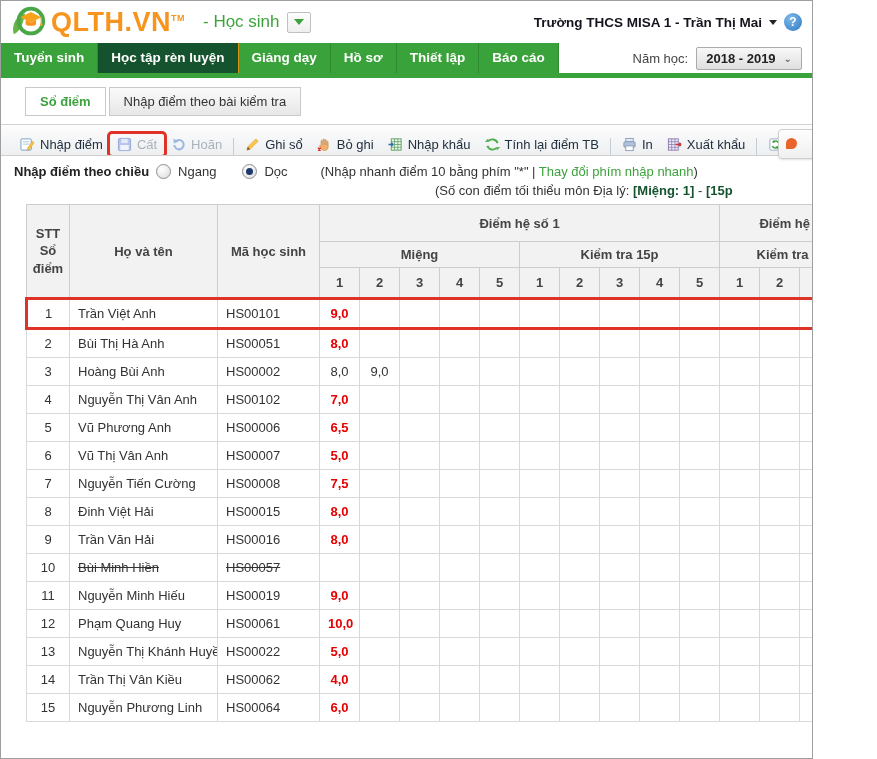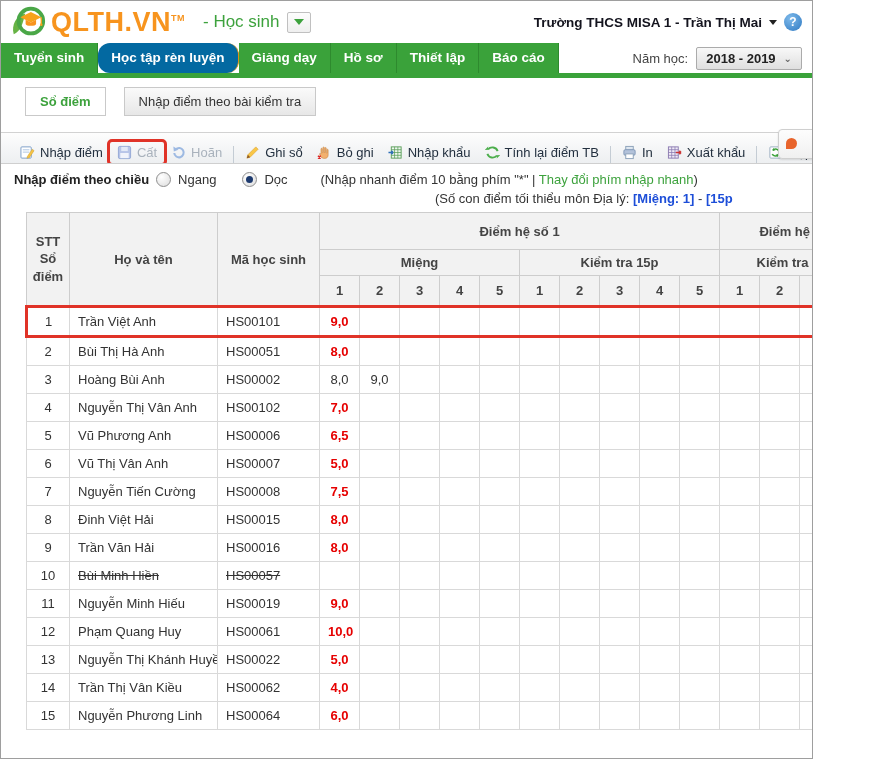--- a/index.html
+++ b/index.html
@@ -15,33 +15,33 @@
   .mod-caret{width:22px;height:19px;border:1px solid #c0c0c0;background:linear-gradient(#fdfdfd,#efefef);margin-left:7px;display:flex;align-items:center;justify-content:center;cursor:pointer;border-radius:2px;}
   .mod-caret span{width:0;height:0;border-left:5px solid transparent;border-right:5px solid transparent;border-top:6px solid #3da23d;}
   .userbox{margin-left:auto;display:flex;align-items:center;gap:7px;font-size:13.5px;font-weight:bold;color:#14141e;cursor:pointer;}
   .user-caret{width:0;height:0;border-left:4px solid transparent;border-right:4px solid transparent;border-top:5px solid #222;}
   .help-round{width:18px;height:18px;border-radius:50%;background:radial-gradient(circle at 35% 30%,#7db9ea,#2f79c2);color:#fff;font-size:12px;font-weight:bold;display:flex;align-items:center;justify-content:center;cursor:pointer;}
 
   
   .nav{height:30px;display:flex;align-items:center;}
   .nav-tabs{display:flex;}
   .nav-tab{background:#3aa23a;color:#fff;font-weight:bold;font-size:13.5px;line-height:30px;padding:0 13px;border-right:1px solid #2e8a2e;cursor:pointer;white-space:nowrap;}
-  .nav-tab.active{background:#0369a1;border-right-color:#d89314;border-radius:12px;}
+  .nav-tab.active{background:#14532d;border-right-color:#d89314;}
   .nav-right{margin-left:auto;display:flex;align-items:center;gap:8px;padding-right:10px;font-size:13px;color:#444;}
   .year-select{border:1px solid #ababab;background:linear-gradient(#f8f8f8,#dfdfdf);font-weight:bold;font-size:13px;color:#222;padding:3px 9px;border-radius:2px;display:flex;align-items:center;gap:8px;cursor:pointer;}
   .chev{color:#666;font-size:10px;}
   .green-strip{height:5px;background:#3aa23a;}
 
   
   .title-row{display:flex;align-items:center;margin:11px 0 0 24px;}
   .page-title{font-size:23px;color:#333;}
   .subject-box{margin-left:18px;border:1px solid #c5c5c5;padding:4px 10px;font-size:17px;color:#333;display:flex;align-items:center;gap:7px;cursor:pointer;background:#fff;}
 
   
-  .view-tabs{display:flex;gap:18px;margin:9px 0 16px 24px;}
+  .view-tabs{display:flex;gap:3px;margin:9px 0 8px 24px;}
   .vtab{border:1px solid #c9c9c9;padding:6px 14px;font-size:13px;cursor:pointer;background:linear-gradient(#fafafa,#e7e7e7);color:#333;}
   .vtab.active{background:#fff;color:#3da23d;font-weight:bold;}
   .cut-btn{position:absolute;top:128px;right:-8px;width:40px;height:28px;border:1px solid #cfcfcf;border-radius:4px;background:linear-gradient(#fdfdfd,#f0f0f0);box-shadow:0 1px 2px rgba(0,0,0,.12);cursor:pointer;}
   .cut-btn i{position:absolute;left:7px;top:8px;width:11px;height:11px;border-radius:50% 50% 50% 0;background:#e8642c;}
 
   
   .toolbar{margin-top:7px;height:30px;border-top:1px solid #d2d2d2;border-bottom:1px solid #cfcfcf;background:linear-gradient(#fdfdfd,#edeff1);display:flex;align-items:flex-end;padding:0 0 0 12px;font-size:13px;color:#23303f;white-space:nowrap;overflow:hidden;}
   .tb-item{display:flex;align-items:center;gap:5px;padding:3px 7px;cursor:pointer;border-radius:2px;flex:none;}
   .tb-item.disabled{color:#a9b2bc;}
   .tb-item.annotated{outline:3px solid #e03328;outline-offset:0px;}
@@ -53,21 +53,21 @@
   .radio{width:13px;height:13px;border-radius:50%;border:1px solid #8e8e8e;background:radial-gradient(circle at 35% 30%,#fff,#dcdcdc);display:inline-block;position:relative;flex:none;cursor:pointer;}
   .radio.checked::after{content:"";position:absolute;left:3px;top:3px;width:7px;height:7px;border-radius:50%;background:#1d3a6e;}
 
   
   .opts{display:flex;align-items:center;margin:8px 0 0 13px;font-size:13px;color:#333;gap:7px;}
   .opts .lbl{font-weight:bold;color:#222;text-align:right;}
   .opts .gap{width:12px;}
   .hint{margin-left:26px;color:#333;}
   .hint .link{color:#3da23d;cursor:pointer;}
   .note-row{margin-top:4px;padding-left:434px;white-space:nowrap;overflow:hidden;font-size:13px;color:#333;}
-  .note-row b{color:#1d4ed8;}
+  .note-row b{color:#14532d;}
 
   
   table.grid{border-collapse:collapse;table-layout:fixed;width:853px;margin:6px 0 0 24px;}
   table.grid th{background:#f2f2f2;border:1px solid #cdcdcd;color:#444;font-weight:bold;font-size:13px;padding:2px;}
   th.th-stt{white-space:pre-line;line-height:1.35;}
   th.th-group{height:32px;}
   th.th-sub{height:21px;margin-top:8px;}
   th.th-num{height:25px;}
   table.grid td{border:1px solid #d9d9d9;height:27px;font-size:13px;color:#333;padding:0 8px;background:#fff;overflow:hidden;white-space:nowrap;}
   td.stt{background:#f5f5f5;text-align:center;color:#555;padding:0 2px;}

